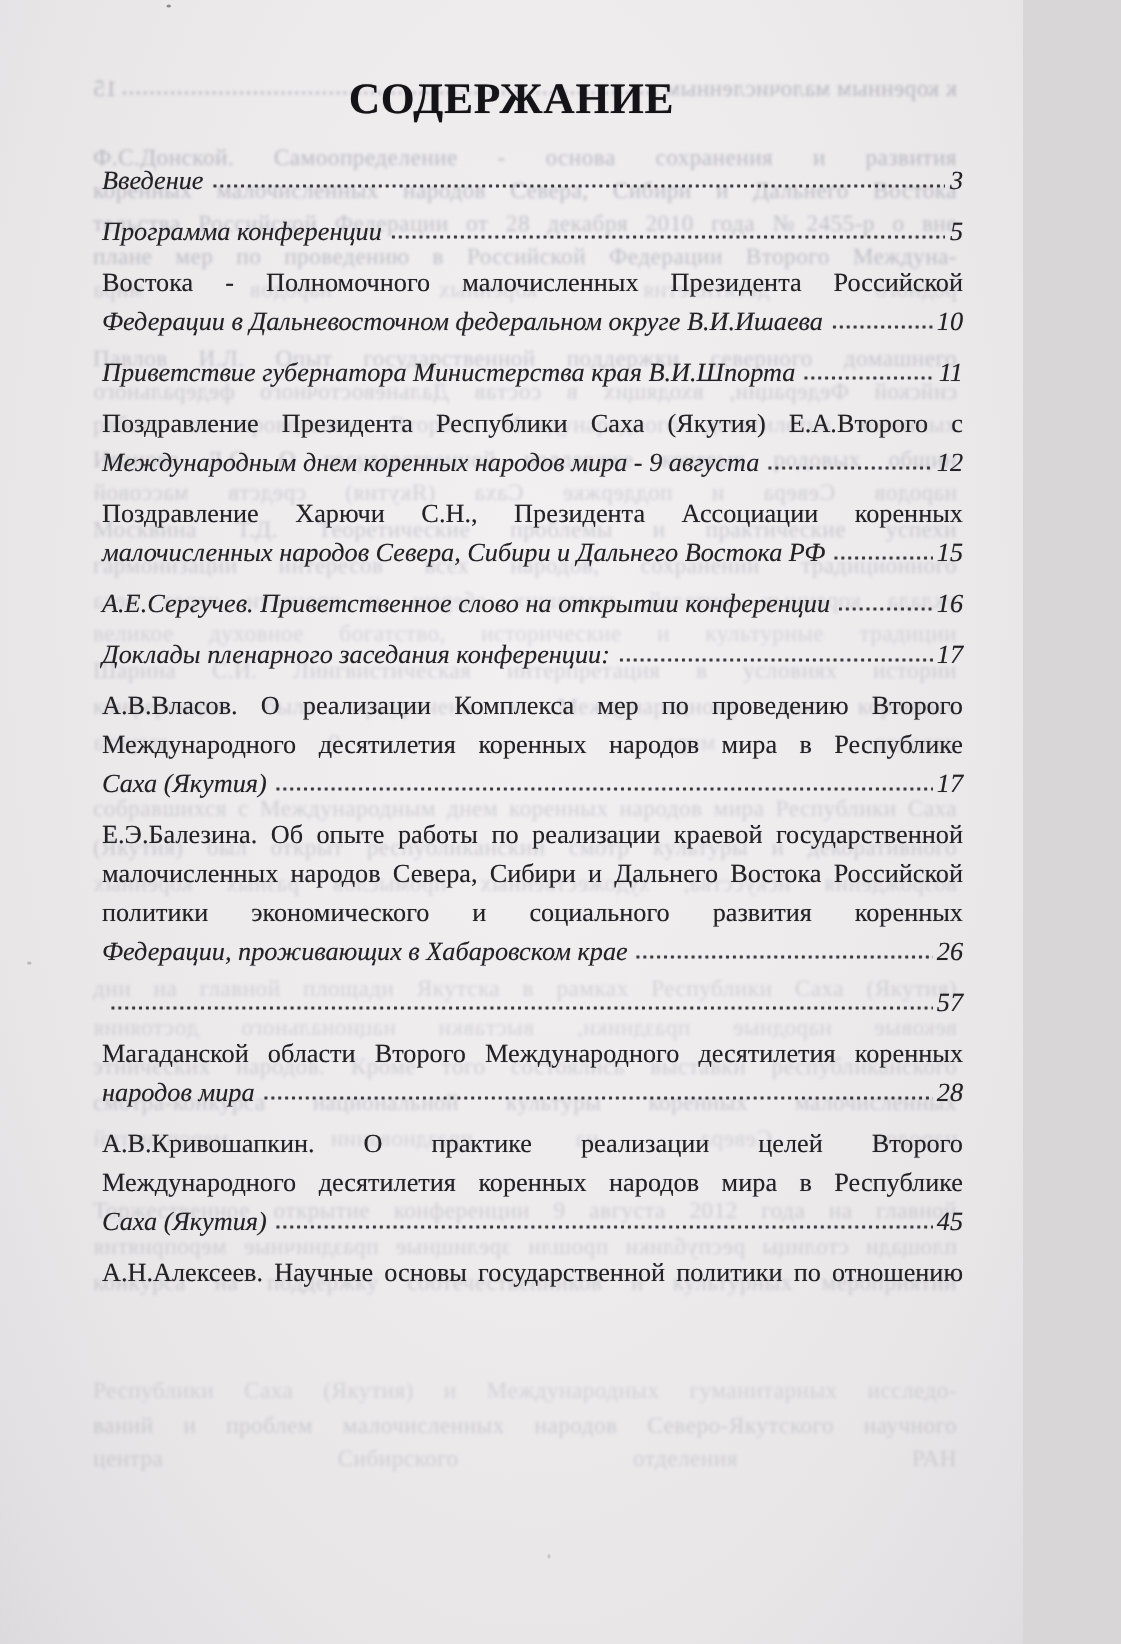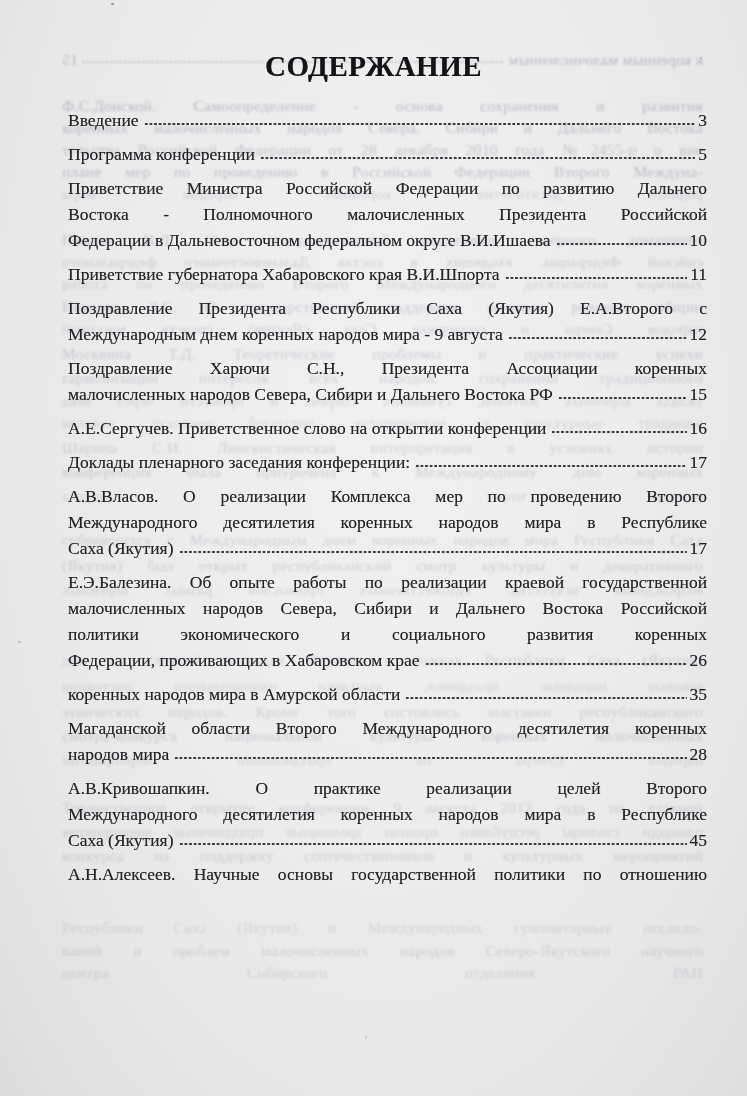--- a/index.html
+++ b/index.html
@@ -1,35 +1,35 @@
 <!DOCTYPE html>
 <html><head>
 <meta charset="utf-8">
 <style>
   html,body { margin:0; padding:0; background:#d8d6d7; }
   .page {
-    position:relative; width:747px; height:1096px; overflow:hidden;
+    position:relative; width:682px; height:1096px; overflow:hidden;
     background:
       radial-gradient(ellipse at 52% 36%, #f2f0f1 0%, #edebec 45%, #e8e6e7 72%, #e1dfe1 92%, #dcdadc 100%);
     font-family:"Liberation Serif","DejaVu Serif",serif;
     color:#232226;
   }
   .title {
     margin:0; padding:50px 0 0 0; text-align:center; position:relative; z-index:2;
     font-size:29px; font-weight:700; letter-spacing:0.5px; color:#141317;
     text-shadow:0 0 0.6px rgba(20,19,23,0.55);
   }
   .toc {
     position:relative; z-index:2; margin:24px 40px 0 68px;
     font-size:17.5px; line-height:26px;
     text-shadow:0 0 0.5px rgba(30,29,33,0.45);
   }
   .entry { margin-bottom:8px; }
   .line.justify { text-align:justify; text-align-last:justify; }
-  .line.flexline { display:flex; align-items:flex-end; }
+  .line.flexline { display:flex; align-items:flex-end;font-style:italic; }
   .lt { white-space:nowrap; }
   .leader {
     flex:1 1 0; min-width:10px; align-self:stretch; margin:0 3px 0 5px;
     background-image:radial-gradient(circle, #3b3a3e 1.05px, rgba(0,0,0,0) 1.35px);
     background-size:4.6px 6px; background-repeat:repeat-x;
     background-position:left calc(100% - 6px);
   }
   .pagenum { white-space:nowrap; }
   
   .ghost {
@@ -100,31 +100,30 @@
         </div>
       </div>
       <div class="entry">
         <div class="line flexline">
           <span class="lt">Программа конференции</span>
           <span class="leader"></span>
           <span class="pagenum">5</span>
         </div>
       </div>
       <div class="entry">
-        <div class="line justify">Приветствие Министра Российской Федерации по развитию Дальнего</div>
         <div class="line justify">Востока - Полномочного малочисленных Президента Российской</div>
         <div class="line flexline">
           <span class="lt">Федерации в Дальневосточном федеральном округе В.И.Ишаева</span>
           <span class="leader"></span>
           <span class="pagenum">10</span>
         </div>
       </div>
       <div class="entry">
         <div class="line flexline">
-          <span class="lt">Приветствие губернатора Хабаровского края В.И.Шпорта</span>
+          <span class="lt">Приветствие губернатора Министерства края В.И.Шпорта</span>
           <span class="leader"></span>
           <span class="pagenum">11</span>
         </div>
       </div>
       <div class="entry">
         <div class="line justify">Поздравление Президента Республики Саха (Якутия) Е.А.Второго с</div>
         <div class="line flexline">
           <span class="lt">Международным днем коренных народов мира - 9 августа</span>
           <span class="leader"></span>
           <span class="pagenum">12</span>
@@ -166,23 +165,22 @@
         <div class="line justify">малочисленных народов Севера, Сибири и Дальнего Востока Российской</div>
         <div class="line justify">политики экономического и социального развития коренных</div>
         <div class="line flexline">
           <span class="lt">Федерации, проживающих в Хабаровском крае</span>
           <span class="leader"></span>
           <span class="pagenum">26</span>
         </div>
       </div>
       <div class="entry">
         <div class="line flexline">
-          <span class="lt">коренных народов мира в Амурской области</span>
-          <span class="leader"></span>
-          <span class="pagenum">35</span>
+          <span class="leader"></span>
+          <span class="pagenum">57</span>
         </div>
       </div>
       <div class="entry">
         <div class="line justify">Магаданской области Второго Международного десятилетия коренных</div>
         <div class="line flexline">
           <span class="lt">народов мира</span>
           <span class="leader"></span>
           <span class="pagenum">28</span>
         </div>
       </div>

